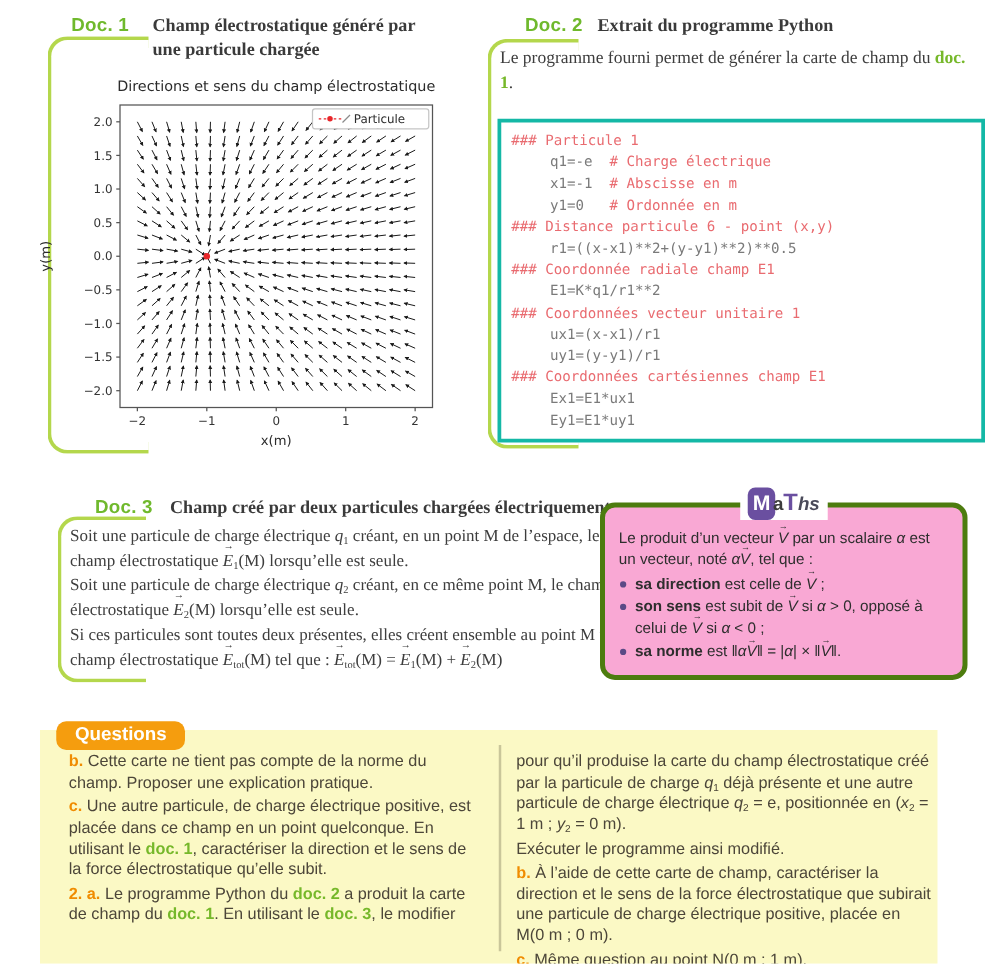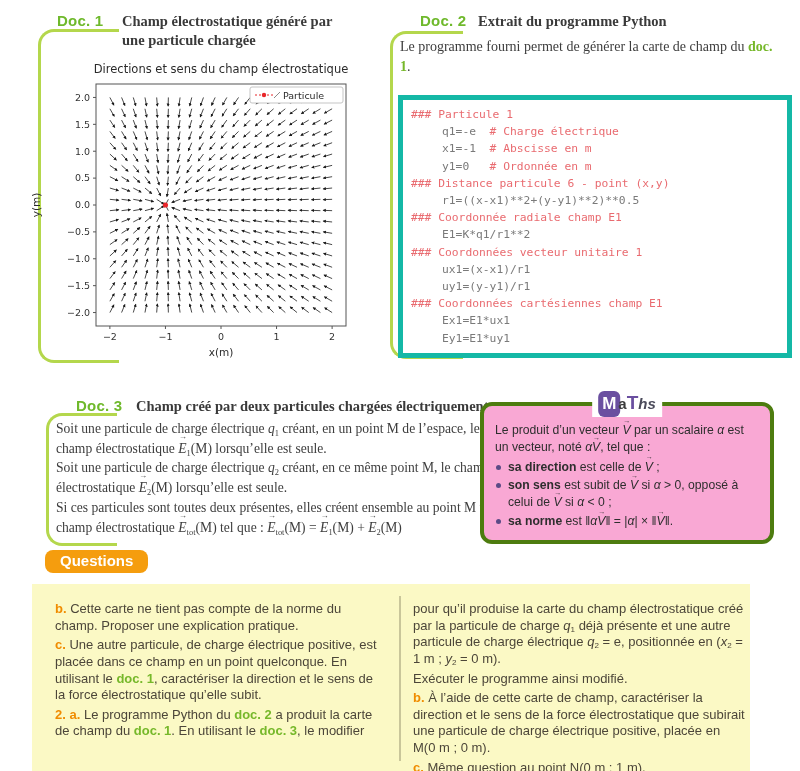--- a/index.html
+++ b/index.html
@@ -14,21 +14,21 @@
   .doc-label{font-family:"Liberation Sans",sans-serif;font-weight:bold;
              color:#6fb92c;font-size:15px;letter-spacing:.2px;}
   .doc-title{font-family:"Liberation Serif",serif;font-weight:bold;
              color:#3a3a3a;font-size:14.5px;line-height:1.3;}
 
   .serif-text{font-family:"Liberation Serif",serif;font-size:13.6px;
               color:#3d3d3d;line-height:1.45;}
 
   
   .code-box{position:absolute;left:398px;top:95px;width:368px;
-            border:5px solid #14b8a6;background:#fff;padding:6px 8px;}
+            border:3px solid #14b8a6;background:#fff;padding:6px 8px;}
   .code-line{font-family:"DejaVu Sans Mono",monospace;font-size:11.3px;
              line-height:17.2px;white-space:pre;}
   .code-k{color:#7a7a7a;margin-left:31px;}
   .code-c{color:#e96b70;}
 
   
   .maths-box{position:absolute;left:480px;top:402px;width:264px;
              border:4px solid #4d7c0f;border-radius:12px;background:#f9a8d4;
              padding:16px 11px 10px 11px;
              font-family:"Liberation Sans",sans-serif;font-size:12.2px;
@@ -40,21 +40,21 @@
           font-size:17px;border-radius:6px;padding:1px 4px 2px 4px;}
   .logo-a{color:#3c3c3c;font-weight:bold;font-size:15px;margin-left:-2px;}
   .logo-t{color:#6a4fa0;font-weight:bold;font-size:19px;}
   .logo-hs{color:#4a4a5a;font-style:italic;font-weight:bold;font-size:15px;}
   .maths-bullets{margin:3px 0 0 0;padding:0;list-style:none;}
   .maths-bullets li{position:relative;padding-left:13px;margin-top:2px;}
   .maths-bullets li::before{content:"";position:absolute;left:1px;top:6px;
         width:5px;height:5px;border-radius:50%;background:#5b4a86;}
 
   
-  .q-tab{position:absolute;left:45px;top:550px;z-index:2;background:#f59d0e;
+  .q-tab{position:absolute;left:45px;top:577px;z-index:2;background:#f59d0e;
          border-radius:8px;padding:2px 15px 4px 15px;color:#fff;font-weight:bold;
          font-family:"Liberation Sans",sans-serif;font-size:15px;}
   .q-panel{position:absolute;left:32px;top:584px;width:718px;height:187px;
            background:#fbf9c5;overflow:hidden;}
   .q-col{position:absolute;top:17px;font-family:"Liberation Sans",sans-serif;
          font-size:13px;line-height:1.28;color:#4c4639;}
   .q-col p{margin:0 0 3px 0;}
   .q-divider{position:absolute;left:367px;top:12px;width:2px;height:165px;
              background:#c9c69a;}
 

